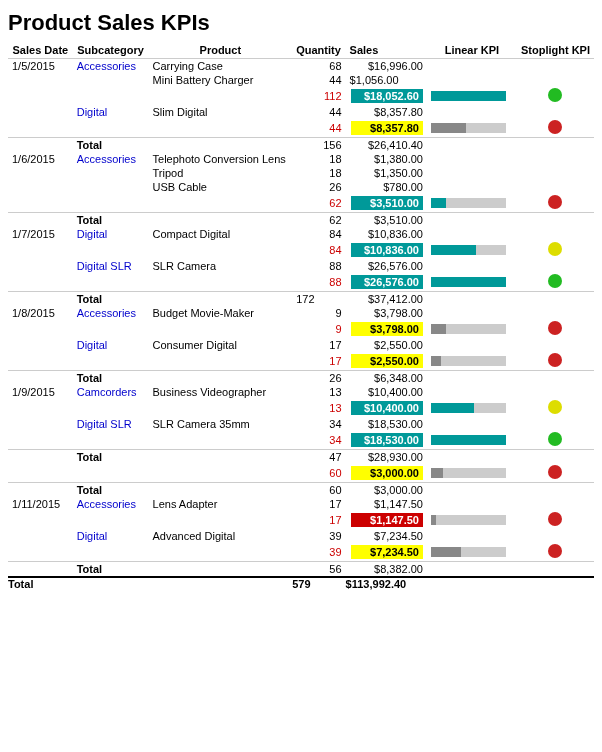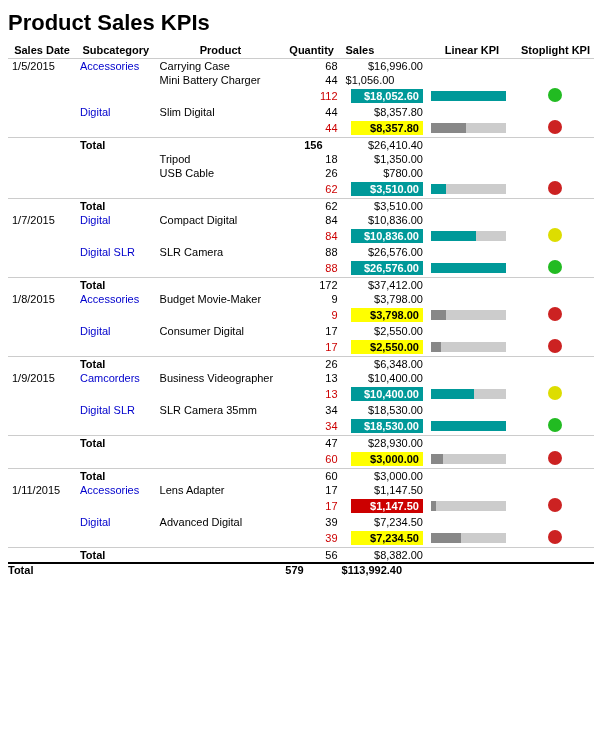--- a/index.html
+++ b/index.html
@@ -145,22 +145,31 @@
             <span class="kpi-bar-fill" style="width: 35px; background-color: rgb(136, 136, 136);"></span>
             <span class="kpi-bar-bg" style="width: 40px;"></span>
           </div>
         </td>
         <td class="stoplight-cell"><span class="dot dot-red"></span></td>
       </tr>
       <tr class="group-total">
         <td class="date"></td>
         <td style="font-weight: bold;">Total</td>
         <td></td>
-        <td style="text-align: center; font-weight: bold;">156</td>
+        <td style="text-align: right;">156</td>
         <td style="text-align: right;">$26,410.40</td>
+        <td class="kpi-bar-cell"></td>
+        <td class="stoplight-cell"></td>
+      </tr>
+      <tr>
+        <td class="date">1/6/2015</td>
+        <td style="color: rgb(0, 0, 204);">Accessories</td>
+        <td>Telephoto Conversion Lens</td>
+        <td style="text-align: right;">18</td>
+        <td style="text-align: right;">$1,380.00</td>
         <td class="kpi-bar-cell"></td>
         <td class="stoplight-cell"></td>
       </tr>
       <tr>
         <td class="date"></td>
         <td></td>
         <td>Tripod</td>
         <td style="text-align: right;">18</td>
         <td style="text-align: right;">$1,350.00</td>
         <td class="kpi-bar-cell"></td>
@@ -240,21 +249,21 @@
           <div class="kpi-bar-container">
             <span class="kpi-bar-fill" style="width: 75px; background-color: rgb(0, 153, 153);"></span>
           </div>
         </td>
         <td class="stoplight-cell"><span class="dot dot-green"></span></td>
       </tr>
       <tr class="group-total">
         <td class="date"></td>
         <td style="font-weight: bold;">Total</td>
         <td></td>
-        <td style="text-align: right;">172</td>
+        <td style="text-align: left;">172</td>
         <td style="text-align: right;">$37,412.00</td>
         <td class="kpi-bar-cell"></td>
         <td class="stoplight-cell"></td>
       </tr>
       <tr>
         <td class="date">1/8/2015</td>
         <td style="color: rgb(0, 0, 204);">Accessories</td>
         <td>Budget Movie-Maker</td>
         <td style="text-align: right;">9</td>
         <td style="text-align: right;">$3,798.00</td>

